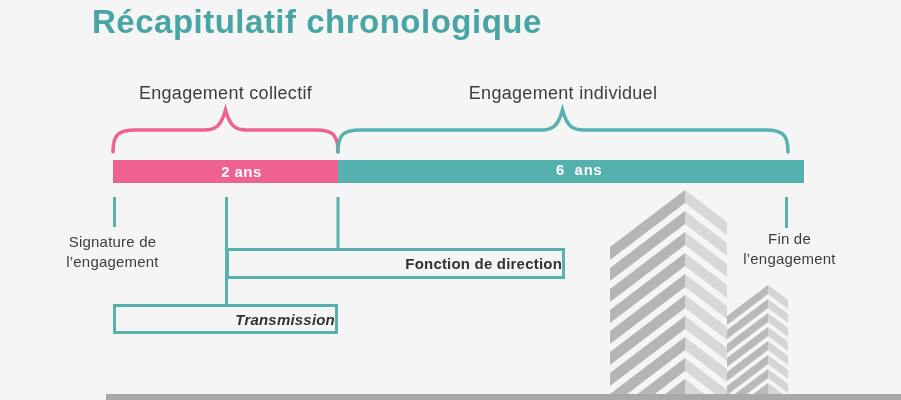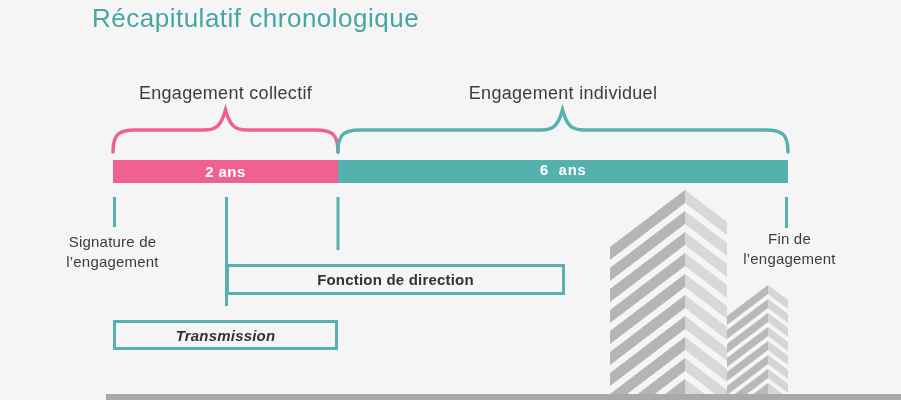--- a/index.html
+++ b/index.html
@@ -7,45 +7,45 @@
     width:901px;height:400px;overflow:hidden;
     background:#f5f5f6;
     font-family:"Liberation Sans", sans-serif;
     position:relative;
   }
   .stage{position:absolute;left:0;top:0;width:901px;height:400px;}
   .decor-svg{position:absolute;left:0;top:0;width:901px;height:400px;}
 
   .page-title{
     position:absolute;left:92px;top:3px;
-    font-size:26px;font-weight:normal;letter-spacing:.5px;
+    font-size:33px;font-weight:bold;letter-spacing:.5px;
     color:#47a5a3;
   }
 
   .phase-label{
     position:absolute;top:83px;height:24px;
     text-align:center;font-size:18px;color:#3d3d3d;
     letter-spacing:.3px;
   }
   .phase-label.collectif{left:113px;width:225px;}
   .phase-label.individuel{left:338px;width:450px;}
 
   .bar{
     position:absolute;top:160px;height:23px;
     display:flex;align-items:center;justify-content:center;
-    color:#ffffff;font-weight:bold;font-size:15px;letter-spacing:.4px;
+    color:#ffffff;font-weight:bold;font-size:15px;letter-spacing:.4px;padding-left:16px;
   }
   .bar.pink{left:113px;width:225px;background:#ee6191;}
   .bar.teal{left:338px;width:450px;background:#54b1ad;font-family:Liberation Mono, monospace;}
 
   .event-box{
     position:absolute;box-sizing:border-box;
     border:3px solid #57b1ae;background:#f5f5f6;
-    display:flex;align-items:center;justify-content:center;
-    font-weight:bold;font-size:15px;color:#333333;letter-spacing:.2px;margin-top:16px;
+    display:flex;align-items:center;justify-content:flex-end;
+    font-weight:bold;font-size:15px;color:#333333;letter-spacing:.2px;
   }
   .event-box.direction{left:226px;top:248px;width:339px;height:31px;}
   .event-box.transmission{left:113px;top:304px;width:225px;height:30px;font-style:italic;}
 
   .milestone{
     position:absolute;text-align:center;
     font-size:15px;color:#3d3d3d;line-height:20px;letter-spacing:.2px;
   }
   .milestone.start{left:35px;top:232px;width:155px;}
   .milestone.end{left:712px;top:229px;width:155px;}

